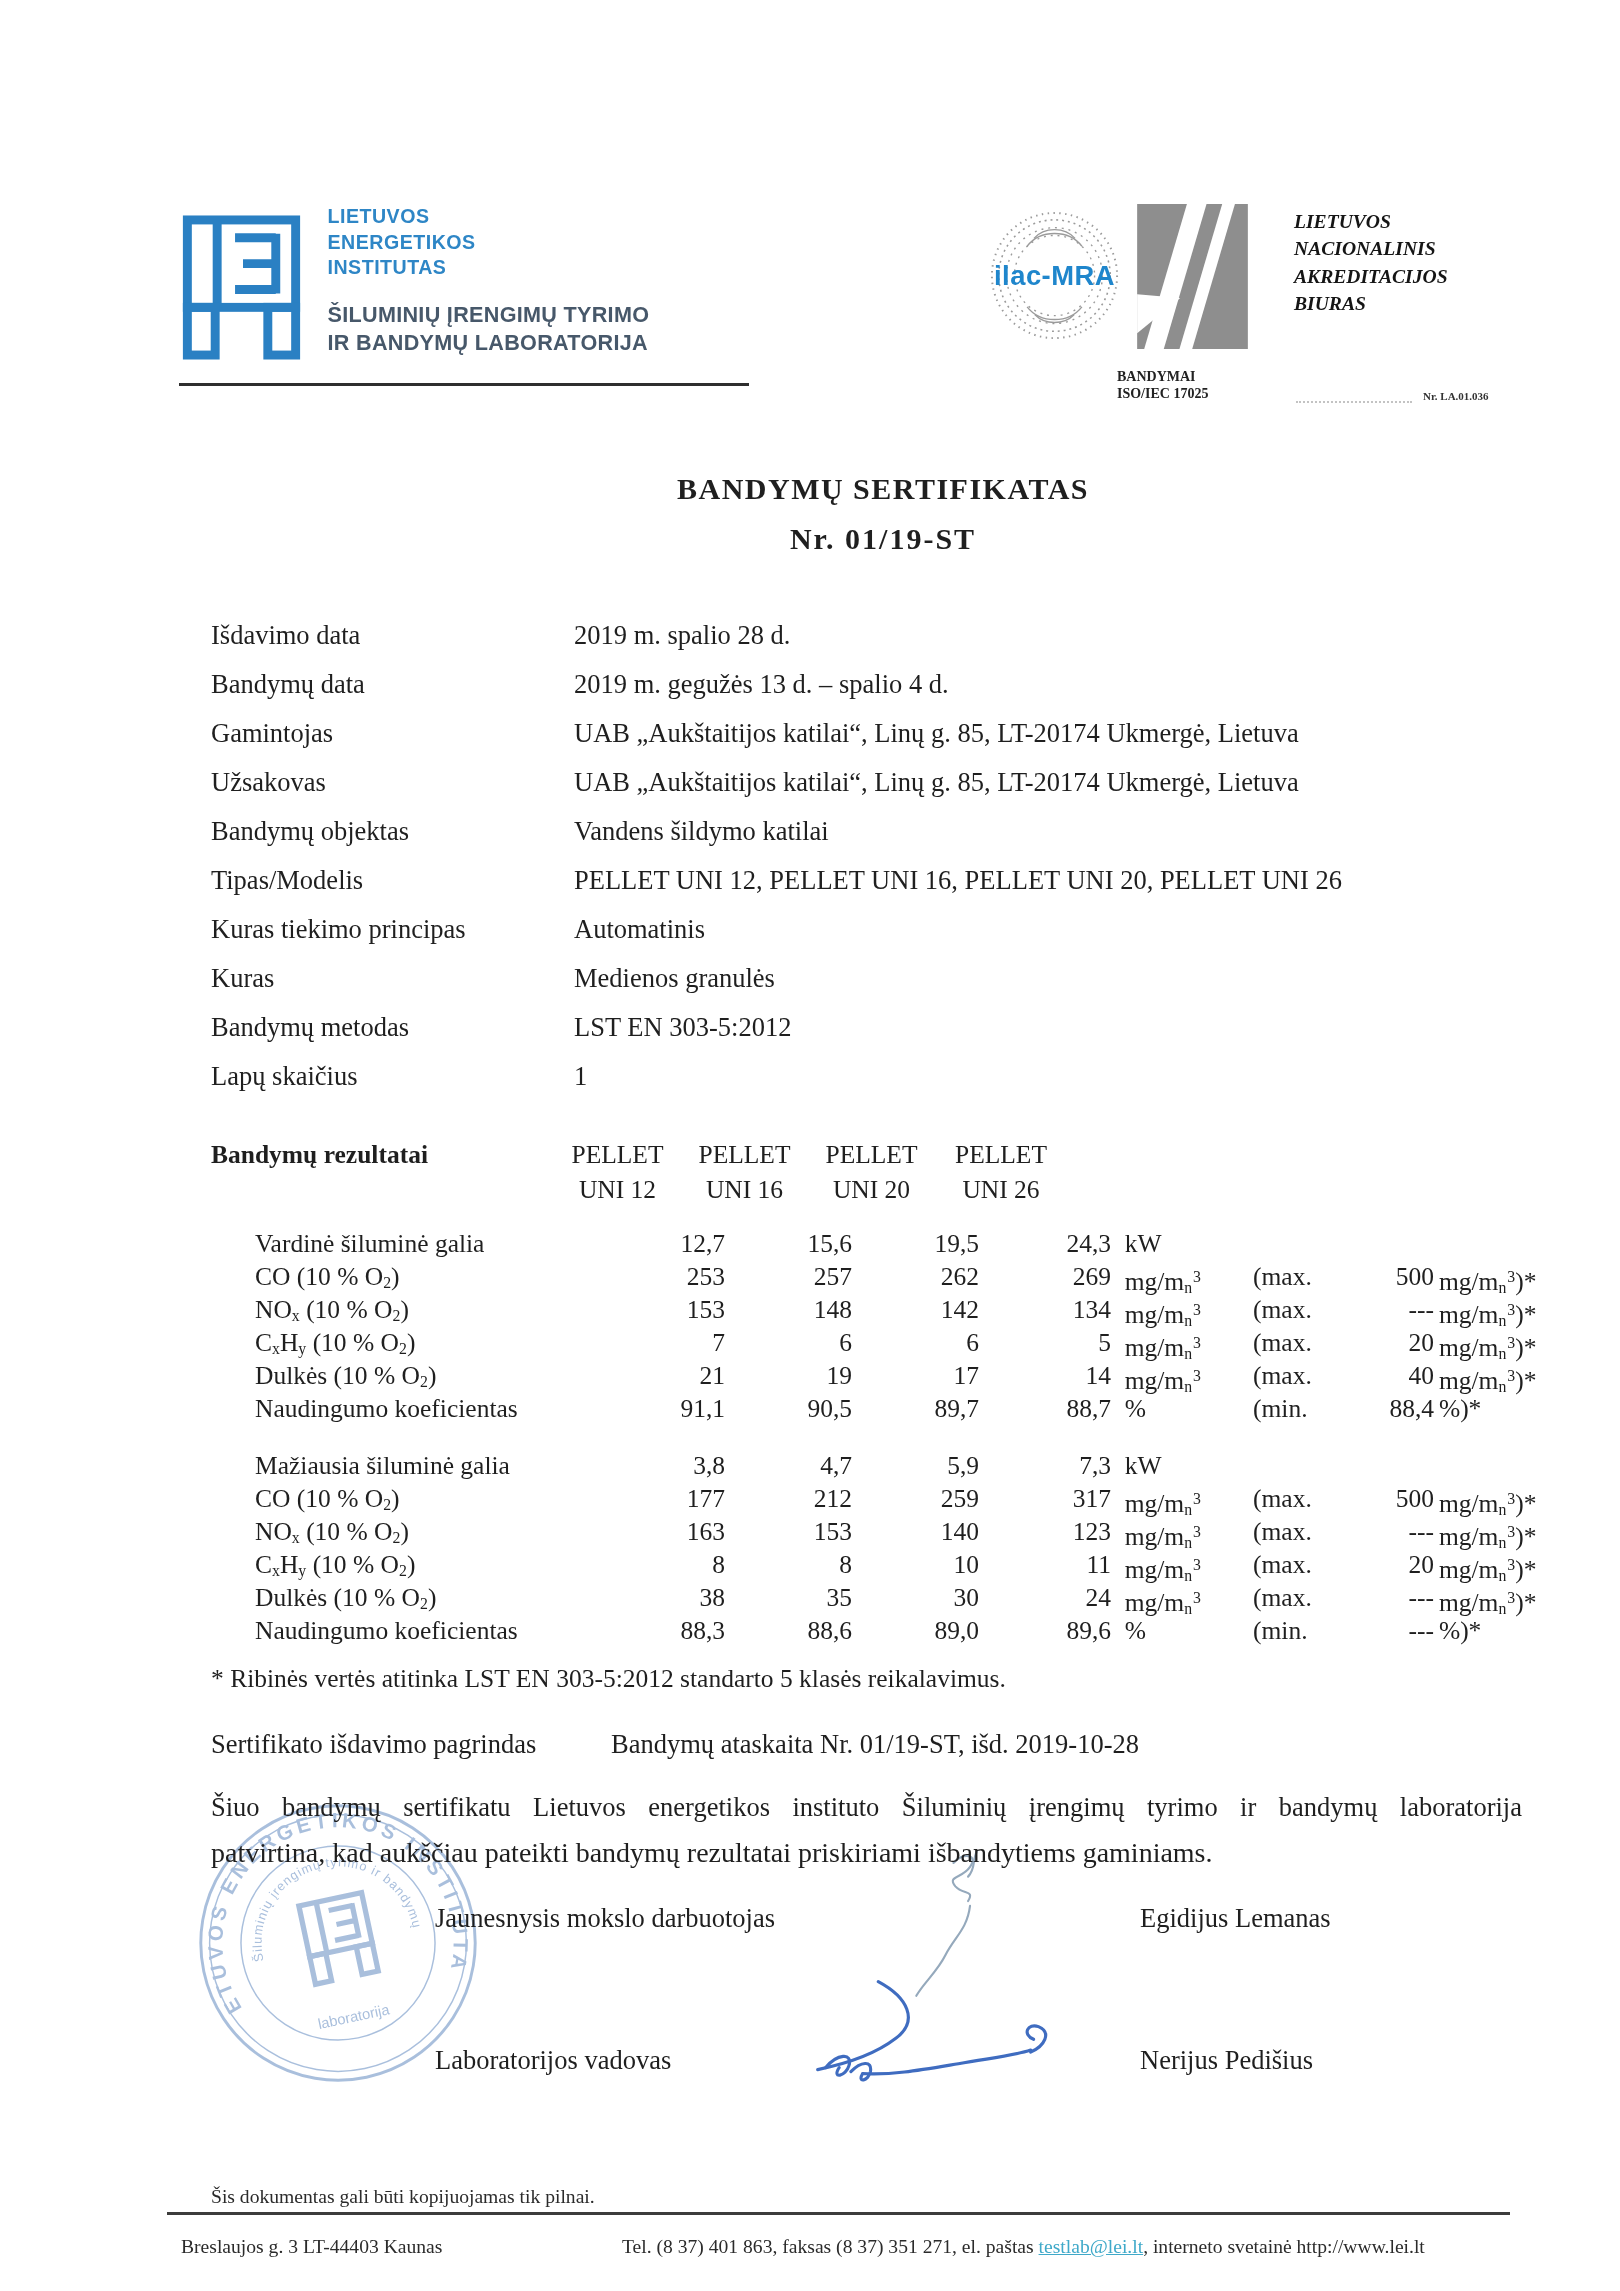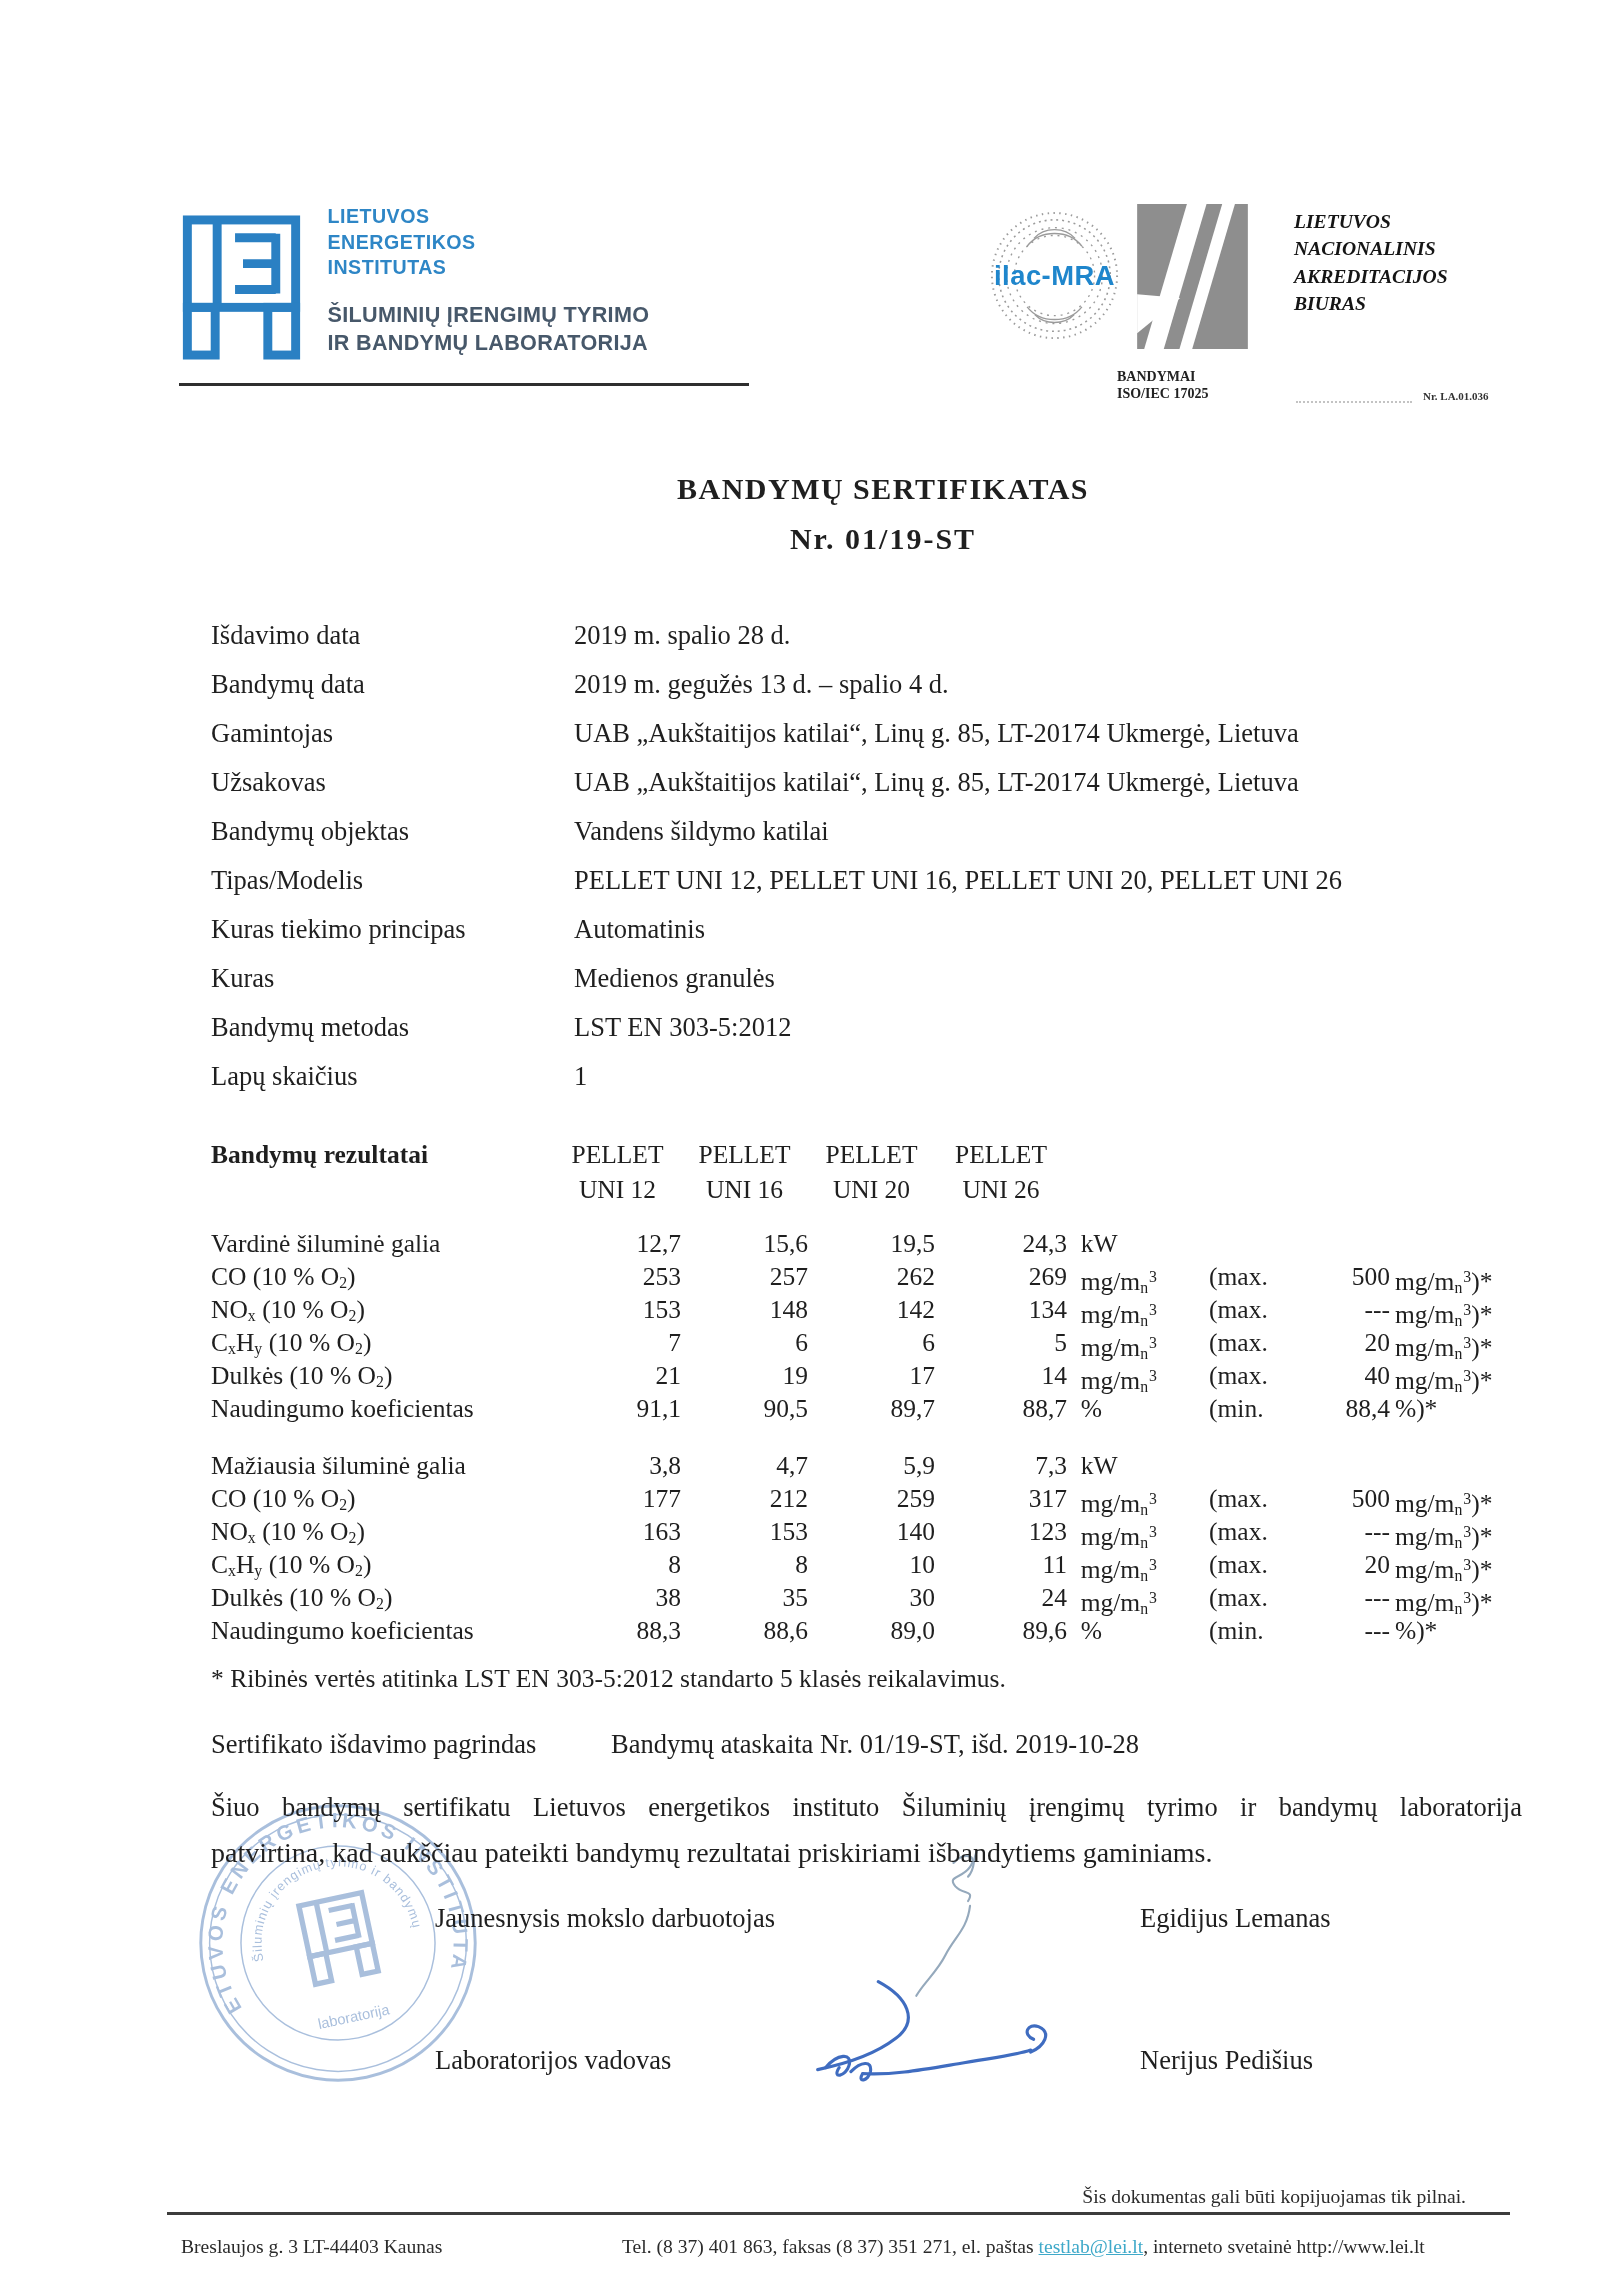--- a/index.html
+++ b/index.html
@@ -36,21 +36,21 @@
   
   .fields{left:211px;top:619px;width:1313px;}
   .frow{display:grid;grid-template-columns:363px 1fr;height:49px;align-items:start;}
   .frow div{font-size:26.5px;line-height:33px;}
 
   
   .rhead{left:211px;top:1137px;width:1311px;display:grid;
          grid-template-columns:343px 127px 127px 127px 132px 1fr;}
   .rhead .hcell{text-align:center;font-size:25.5px;line-height:35px;}
   .rheading{font-size:25.5px;font-weight:bold;line-height:35px;}
-  .tblock{width:1311px;}
+  .tblock{width:1311px;margin-left:44px;}
   .b1{left:211px;top:1227px;}
   .b2{left:211px;top:1449px;}
   .trow{display:grid;grid-template-columns:343px 127px 127px 127px 132px 142px 93px 88px 1fr;height:33px;}
   .trow .c{font-size:25.5px;line-height:33px;white-space:nowrap;}
   .c.num{text-align:right;}
   .c.unit{padding-left:13.7px;}
   .c.limn{text-align:right;}
   .c.limu{padding-left:4.9px;}
   .sub{font-size:62%;vertical-align:-0.22em;}
   .sup{font-size:62%;vertical-align:0.5em;margin-left:1px;}
@@ -66,21 +66,21 @@
   
   .stamp{left:191px;top:1796px;width:294px;height:294px;z-index:1;}
   .sig1{left:887px;top:1843px;width:127px;height:162px;z-index:1;}
   .sig2{left:782px;top:1968px;width:299px;height:127px;z-index:1;}
   .role1{left:435px;top:1903px;font-size:26.5px;z-index:2;}
   .name1{left:1140px;top:1903px;font-size:26.5px;}
   .role2{left:435px;top:2045px;font-size:26.5px;z-index:2;}
   .name2{left:1140px;top:2045px;font-size:26.5px;}
 
   
-  .copynote{left:211px;top:2186px;width:1255px;text-align:right;font-size:19.6px;color:#2b2b2b;}
+  .copynote{left:211px;top:2186px;width:1255px;text-align:left;font-size:19.6px;color:#2b2b2b;}
   .frule{left:167px;top:2212px;width:1343px;height:2.9px;background:#3c3c3c;}
   .addr{left:181px;top:2236px;font-size:19.6px;color:#2b2b2b;}
   .contacts{left:622px;top:2236px;font-size:19.6px;color:#2b2b2b;white-space:nowrap;}
   .link{color:#3fa9c9;text-decoration:underline;cursor:pointer;}
 </style>
 </head>
 <body>
 
 <svg width="0" height="0" style="position:absolute">
   <defs>

